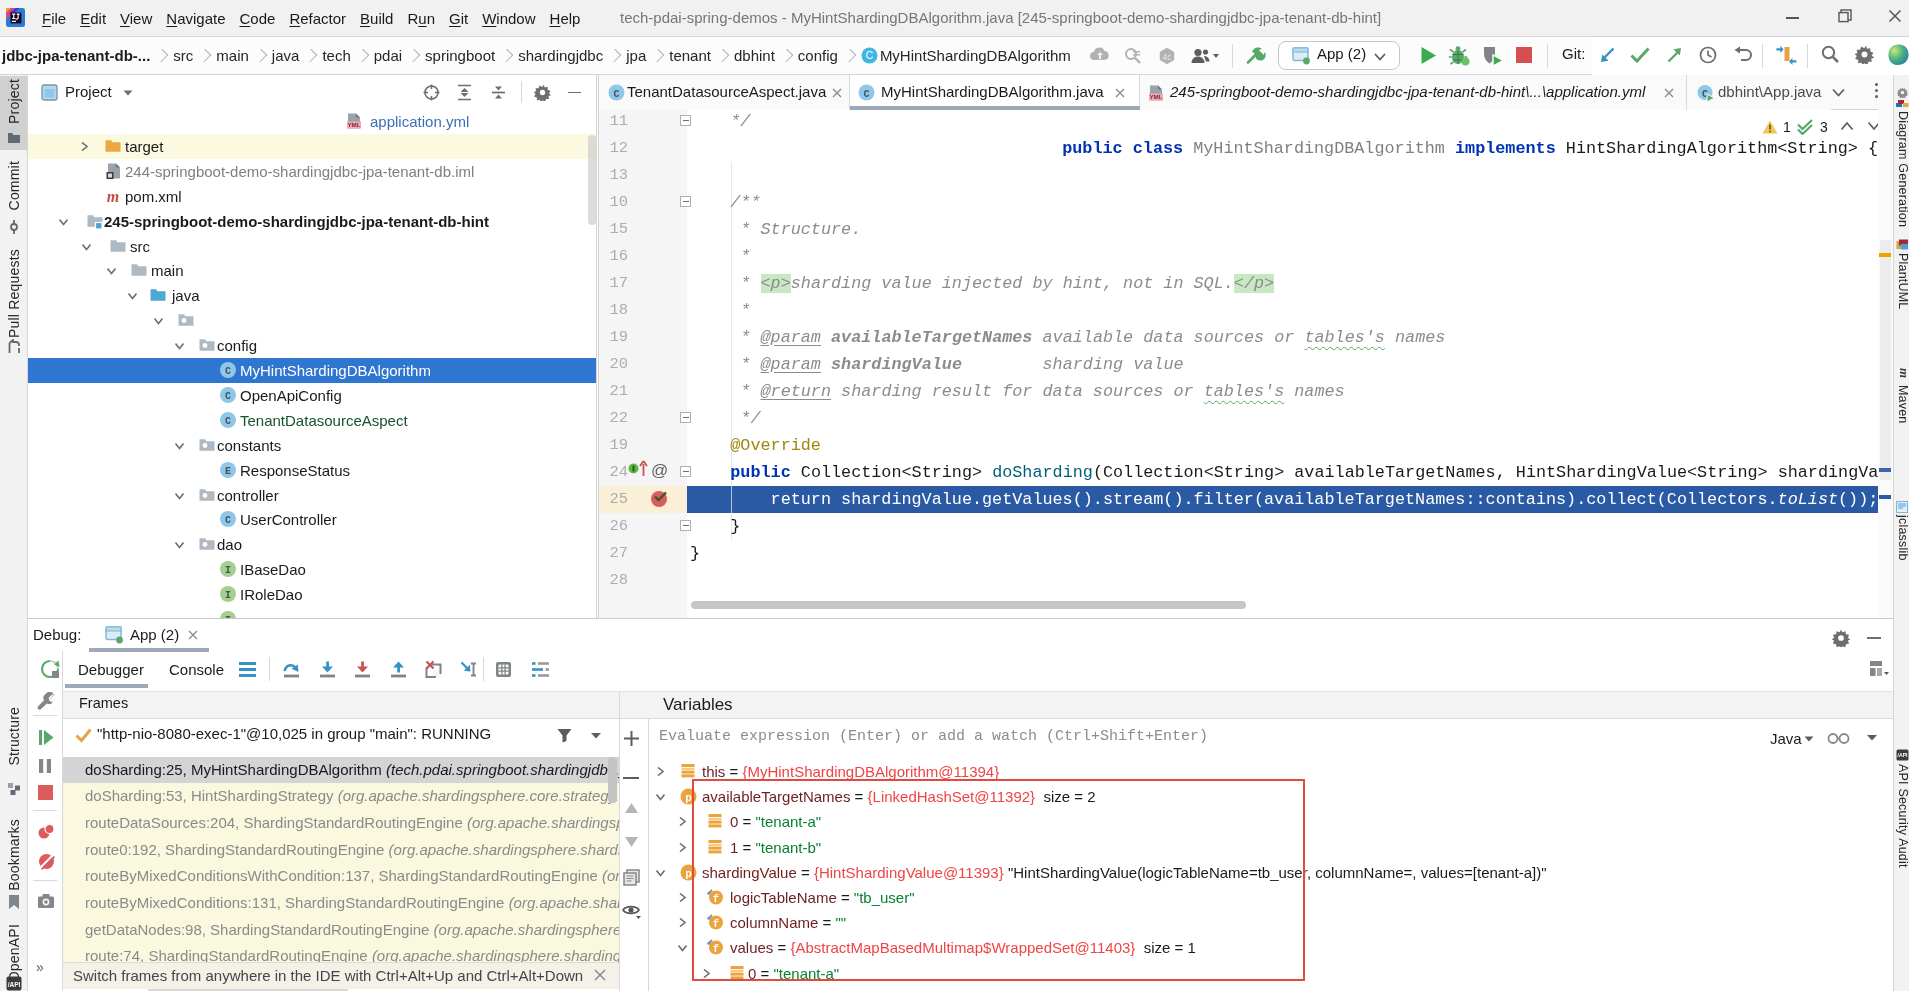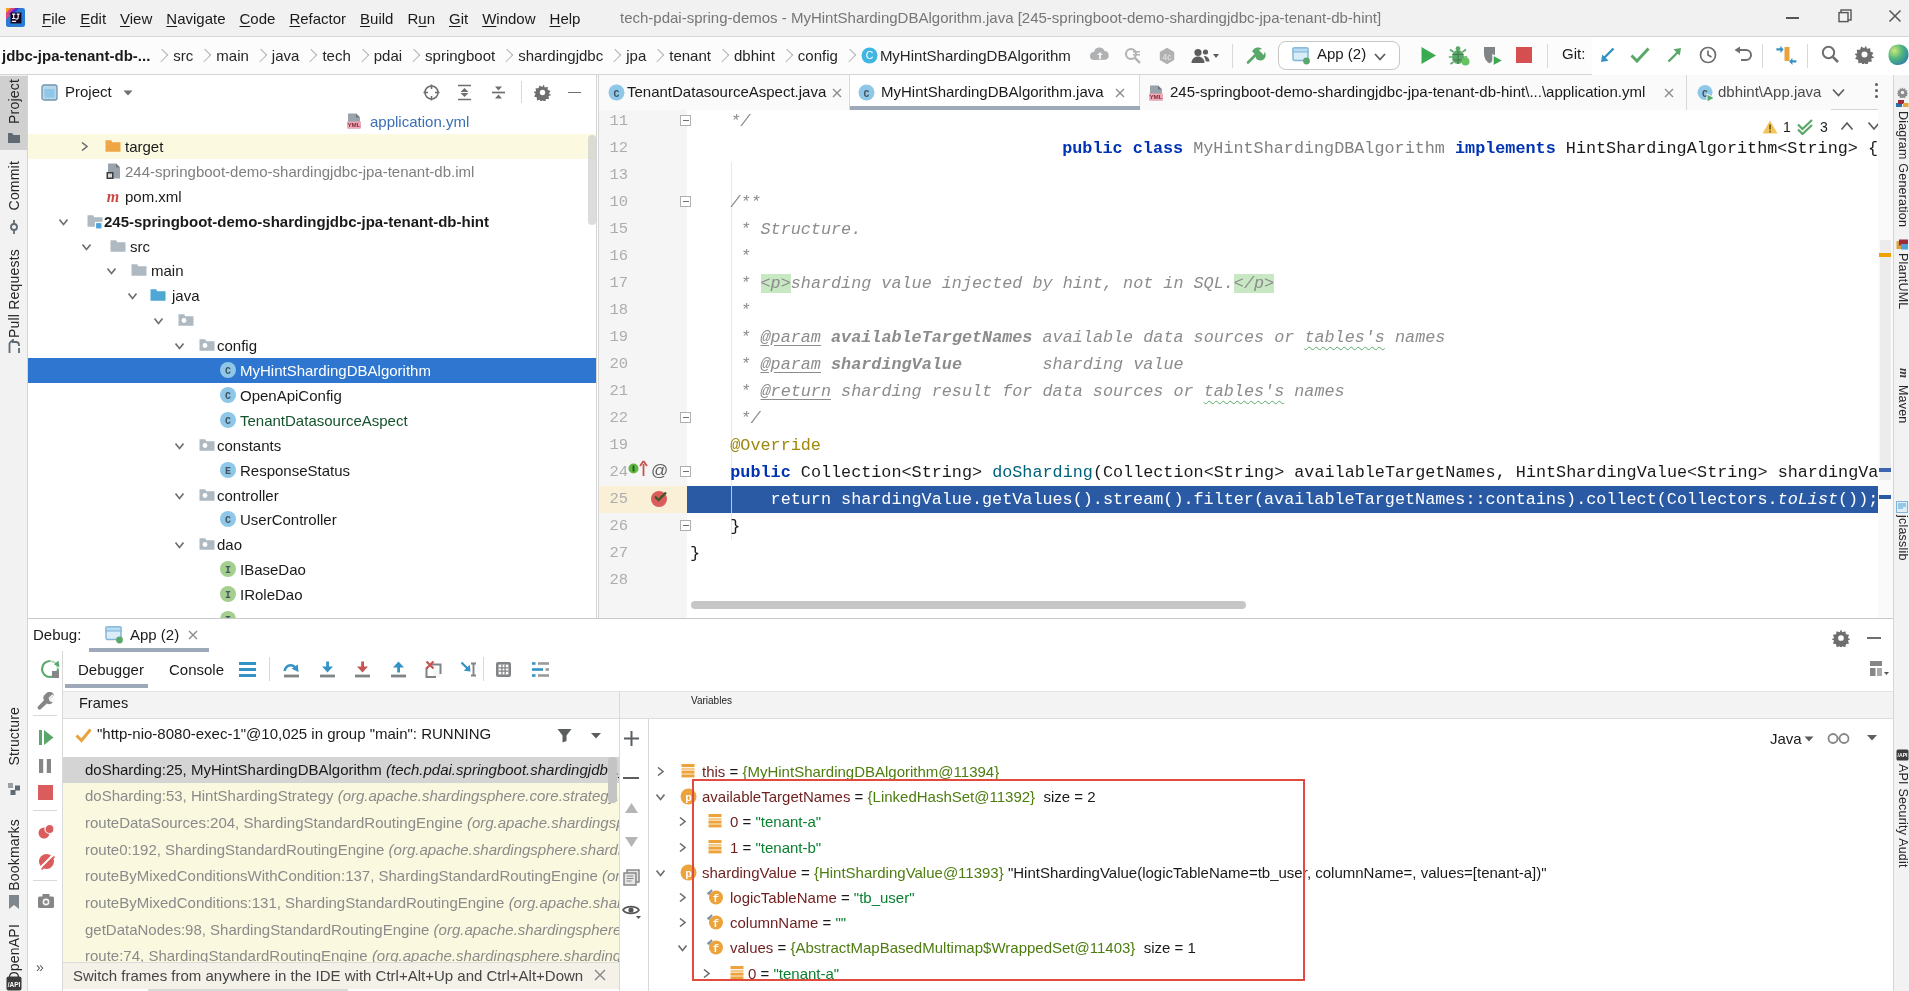--- a/index.html
+++ b/index.html
@@ -45,21 +45,21 @@
 .ptag{background:#c8e8c3;}
 
 #errstripe{left:1878px;top:75px;width:15px;height:543px;background:#fafafa;}
 #rightstripe{left:1893px;top:75px;width:16px;height:916px;background:#f2f2f2;border-left:1px solid #d5d5d5;box-sizing:border-box;}
 
 #debug{left:28px;top:618px;width:1865px;height:373px;background:#fff;border-top:1px solid #c9c9c9;box-sizing:border-box;}
 .dhead{background:#f3f3f3;}
 .frow{position:absolute;left:0;width:557px;height:26.7px;line-height:26.7px;white-space:nowrap;overflow:hidden;}
 .vrow{position:absolute;height:25.2px;line-height:25.2px;white-space:nowrap;}
 .vname{color:#6e1e1e;}
-.vref{color:#4d7c0f;}
+.vref{color:#ef4444;}
 .vstr{color:#0a8030;}
 .vchev{position:absolute;width:9px;height:9px;top:8px;}
 </style>
 </head>
 <body>
 
 <div class="abs" id="titlebar">
   <svg class="abs" style="left:6px;top:8px;" width="19" height="19" viewBox="0 0 20 20">
     <rect x="0" y="0" width="20" height="20" rx="2.5" fill="#2a7bd5"></rect>
     <path d="M0 0 H12 L0 12 Z" fill="#e0447e"></path>
@@ -568,21 +568,21 @@
     <svg class="abs" style="left:516px;top:13px;" width="10" height="10" viewBox="0 0 10 10">
         <path d="M1 1 L9 9 M9 1 L1 9" stroke="#8c8c8c" stroke-width="1.4"></path>
       </svg>
     <div class="abs" style="left:251px;top:31px;width:290px;height:4px;background:#9da9b8;"></div>
     <svg class="abs" style="left:548px;top:9px;" width="18" height="18" viewBox="0 0 18 18">
         <path d="M3 1.5 h8 l4 4 V16.5 H3 Z" fill="#9aa2ac"></path>
         <path d="M11 1.5 l4 4 h-4 z" fill="#6e7880"></path>
         <rect x="2" y="9.5" width="14" height="7" fill="#f2a8b6"></rect>
         <text x="9" y="15.2" font-size="6.2" text-anchor="middle" fill="#7a2b3a" font-family="Liberation Sans" font-weight="bold">YML</text>
       </svg>
-    <span class="tablbl" style="left:571px;">245-springboot-demo-shardingjdbc-jpa-tenant-db-hint\...\application.yml</span>
+    <span class="tablbl" style="left:571px;font-style:italic;">245-springboot-demo-shardingjdbc-jpa-tenant-db-hint\...\application.yml</span>
     <svg class="abs" style="left:1065px;top:13px;" width="10" height="10" viewBox="0 0 10 10">
         <path d="M1 1 L9 9 M9 1 L1 9" stroke="#8c8c8c" stroke-width="1.4"></path>
       </svg>
     <svg class="abs" style="left:1098px;top:9px;" width="18" height="18" viewBox="0 0 18 18">
         <circle cx="8" cy="8.5" r="7.5" fill="#8fc7e8"></circle>
         <text x="8" y="12.5" font-size="10" text-anchor="middle" fill="#44535e" font-family="Liberation Mono" font-weight="bold">C</text>
         <path d="M10 10 L17.5 14 L10 18 Z" fill="#59a869" stroke="#fff" stroke-width="1"></path>
       </svg>
     <span class="tablbl" style="left:1119px;color:#4a4a4a;">dbhint\App.java</span>
     <svg class="abs" style="left:1233px;top:13px;" width="13" height="9" viewBox="0 0 13 9">
@@ -765,21 +765,21 @@
   <svg class="abs" style="left:9px;top:274px;" width="18" height="16" viewBox="0 0 18 16">
       <rect x="1" y="3.5" width="16" height="11.5" rx="1.5" fill="#868686"></rect>
       <rect x="5.5" y="1" width="7" height="3.5" fill="#868686"></rect>
       <circle cx="9" cy="9" r="3.4" fill="#f5f5f5"></circle>
       <circle cx="9" cy="9" r="1.8" fill="#868686"></circle>
     </svg>
   <span class="abs" style="left:8px;top:340px;color:#5b5d5f;font-size:14px;letter-spacing:1px;">»</span>
 
   <div class="abs dhead" style="left:35px;top:72px;width:1830px;height:28px;border-bottom:1px solid #dcdcdc;border-top:1px solid #e3e3e3;box-sizing:border-box;"></div>
   <span class="abs" style="left:51px;top:76px;font-size:14.5px;">Frames</span>
-  <span class="abs" style="left:635px;top:76px;font-size:10px;margin-left:28px;">Variables</span>
+  <span class="abs" style="left:635px;top:76px;font-size:17px;">Variables</span>
   <div class="abs" style="left:591px;top:72px;width:1px;height:301px;background:#d9d9d9;"></div>
   <div class="abs" style="left:620px;top:100px;width:1px;height:273px;background:#d9d9d9;"></div>
 
   <svg class="abs" style="left:47px;top:109px;" width="17" height="15" viewBox="0 0 17 15">
       <path d="M1.5 7.5 L6.5 12.5 L15.5 1.5" fill="none" stroke="#e8a33d" stroke-width="3"></path>
     </svg>
   <span class="abs ellip" style="left:69px;top:106px;width:450px;">"http-nio-8080-exec-1"@10,025 in group "main": RUNNING</span>
   <svg class="abs" style="left:528px;top:108px;" width="17" height="17" viewBox="0 0 17 17">
       <path d="M1.5 2 H15.5 L10.5 8.5 V14 L6.5 15.5 V8.5 Z" fill="#5b5d5f"></path>
     </svg>
@@ -835,20 +835,21 @@
       <rect x="4" y="1" width="12" height="12" fill="#e7e7e7" stroke="#868686" stroke-width="1.5"></rect>
       <rect x="1" y="4" width="12" height="12" fill="#e7e7e7" stroke="#868686" stroke-width="1.5"></rect>
       <path d="M3.5 7 h7 M3.5 9.5 h7 M3.5 12 h5" stroke="#868686" stroke-width="1.2"></path>
     </svg>
   <svg class="abs" style="left:594px;top:284px;" width="20" height="18" viewBox="0 0 20 18">
       <path d="M1 7 C4 2.5 14 2.5 17 7 C14 11.5 4 11.5 1 7 Z" fill="none" stroke="#555" stroke-width="1.6"></path>
       <circle cx="9" cy="7" r="2.6" fill="#555"></circle>
       <path d="M14 13 l2.5 3 l2.5-3 z" fill="#555"></path>
     </svg>
 
+  <span class="abs mono" style="left:631px;top:109px;font-size:15px;color:#8c8c8c;">Evaluate expression (Enter) or add a watch (Ctrl+Shift+Enter)</span>
   <span class="abs" style="left:1742px;top:111px;">Java</span>
   <svg class="abs" style="left:1776px;top:117px;" width="10" height="7" viewBox="0 0 10 7">
       <path d="M0.5 0.5 L5 5.5 L9.5 0.5" fill="#5b5d5f"></path>
     </svg>
   <svg class="abs" style="left:1799px;top:113px;" width="24" height="13" viewBox="0 0 24 13">
       <circle cx="6" cy="6.5" r="4.5" fill="none" stroke="#868686" stroke-width="1.8"></circle>
       <circle cx="17" cy="6.5" r="4.5" fill="none" stroke="#868686" stroke-width="1.8"></circle>
       <path d="M10.5 6.5 h2" stroke="#868686" stroke-width="1.8"></path>
     </svg>
   <svg class="abs" style="left:1838px;top:115px;" width="12" height="8" viewBox="0 0 12 8">

